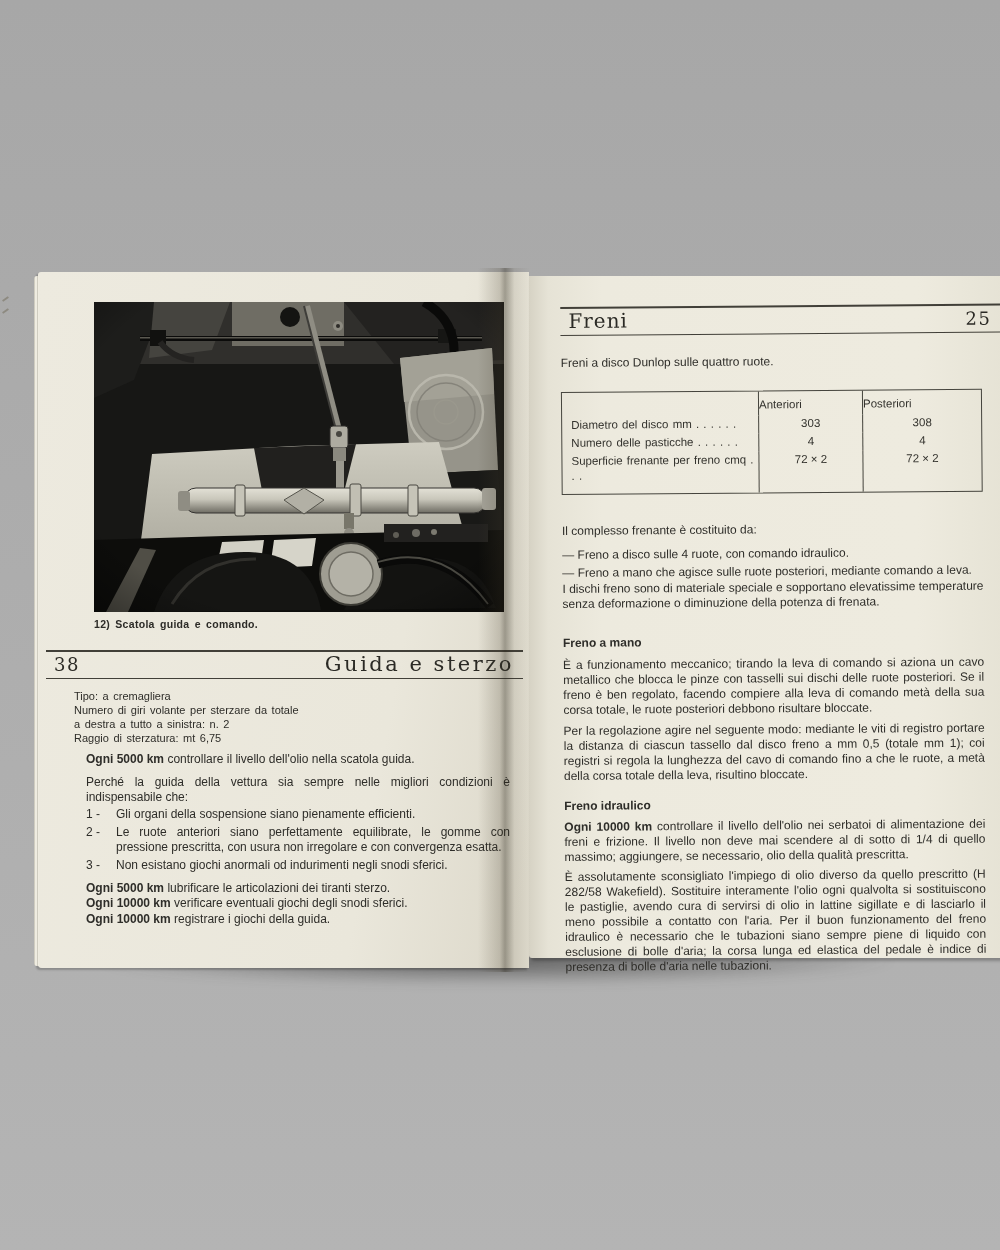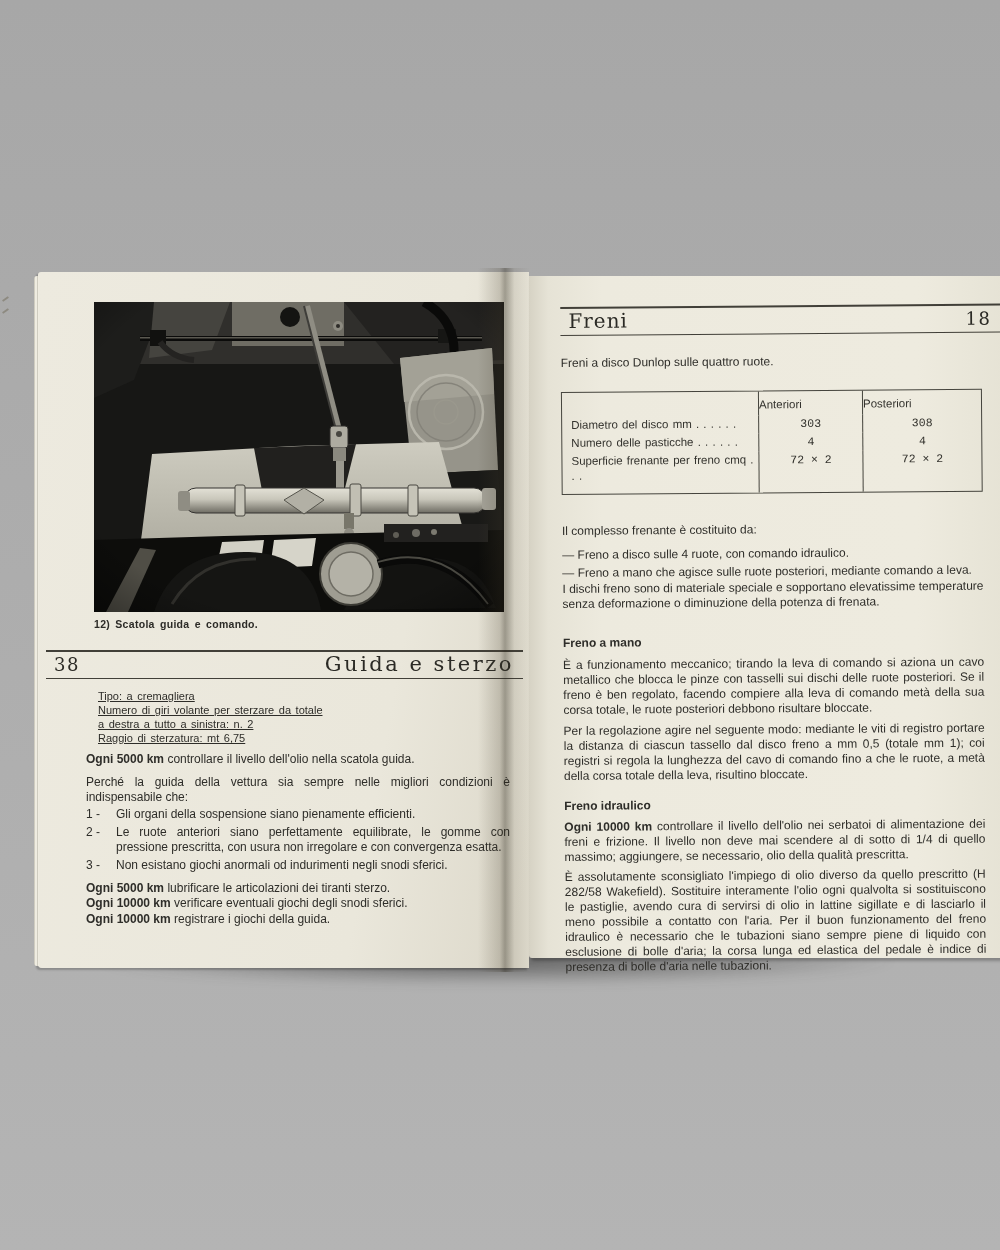--- a/index.html
+++ b/index.html
@@ -59,21 +59,21 @@
 
   .body-text{font-size:12px;line-height:14.8px;color:#2e2d29;}
   .jp{text-align:justify;margin:0;}
   b{font-weight:700;}
 
   
   .photo-frame{position:absolute;left:56px;top:30px;width:410px;height:310px;background:#161614;}
   .photo-frame svg{display:block;}
   .caption{position:absolute;left:56px;top:346px;font-size:10.5px;font-weight:700;letter-spacing:.3px;word-spacing:2px;color:#2c2b27;}
   .lp-band{left:8px;top:378px;width:477px;}
-  .lp-specs{position:absolute;left:60px;top:417px;font-size:11px;line-height:14px;color:#2e2d29;word-spacing:1.5px;text-decoration:underline;}
+  .lp-specs{position:absolute;left:36px;top:417px;font-size:11px;line-height:14px;color:#2e2d29;word-spacing:1.5px;}
   .lp-body{position:absolute;left:48px;top:480px;width:424px;}
   .lp-body .gap8{margin-top:8px;}
   .cond{display:flex;margin-top:3px;}
   .cond-num{flex:none;width:30px;}
   .cond-text{flex:1;text-align:justify;}
   .maint{margin:1px 0 0 0;}
 
   
   .rp-content{position:absolute;left:31px;top:0;width:421px;transform:rotate(-0.45deg);transform-origin:0 0;}
   .rp-band{position:relative;margin-top:31px;width:440px;}
@@ -82,21 +82,21 @@
     margin-top:21px;width:421px;box-sizing:border-box;
     border:1.5px solid #45443d;
     display:grid;grid-template-columns:196px 104px 1fr;
     font-size:11.5px;color:#34332e;
   }
   .st-cell{padding:1px 0 2px;}
   .st-vline{border-left:1.4px solid #45443d;}
   .st-h{padding:7px 0 5px;}
   .st-corner{padding:7px 0 5px;}
   .st-label{padding-left:9px;line-height:15px;word-spacing:1px;}
-  .st-val{text-align:center;line-height:15px;font-family:Liberation Mono, monospace;}
+  .st-val{text-align:center;line-height:15px;}
   .st-last{padding-bottom:10px;}
   .rp-body{font-size:12px;line-height:15px;}
   .rp-h{font-weight:700;margin:0;}
   .complesso{margin-top:29px;}
   .dash-item{white-space:nowrap;}
   .di-1{margin-top:9px;}
   .di-2{margin-top:3px;}
   .dischi{margin-top:1px;}
   .h-mano{margin-top:24px;}
   .p-mano-1{margin-top:7px;}
@@ -253,21 +253,21 @@
     </div>
   </div>
 
   <div class="page page-right">
     <div class="rp-content">
 
       <div class="hband rp-band">
         <div class="hrule"></div>
         <div class="hrow serif">
           <span class="htitle-right">Freni</span>
-          <span class="pagenum">18</span>
+          <span class="pagenum">25</span>
         </div>
         <div class="hrule"></div>
       </div>
 
       <div class="rp-intro body-text">Freni a disco Dunlop sulle quattro ruote.</div>
 
       <div class="spec-table">
         <div class="st-cell st-corner"></div>
         <div class="st-cell st-h st-vline">Anteriori</div>
         <div class="st-cell st-h st-vline">Posteriori</div>

